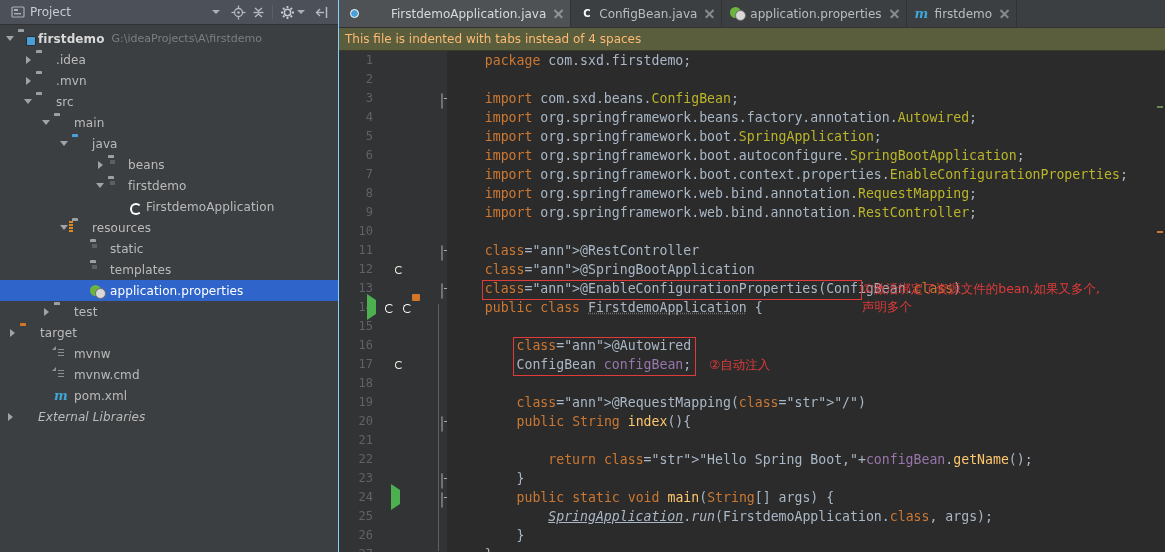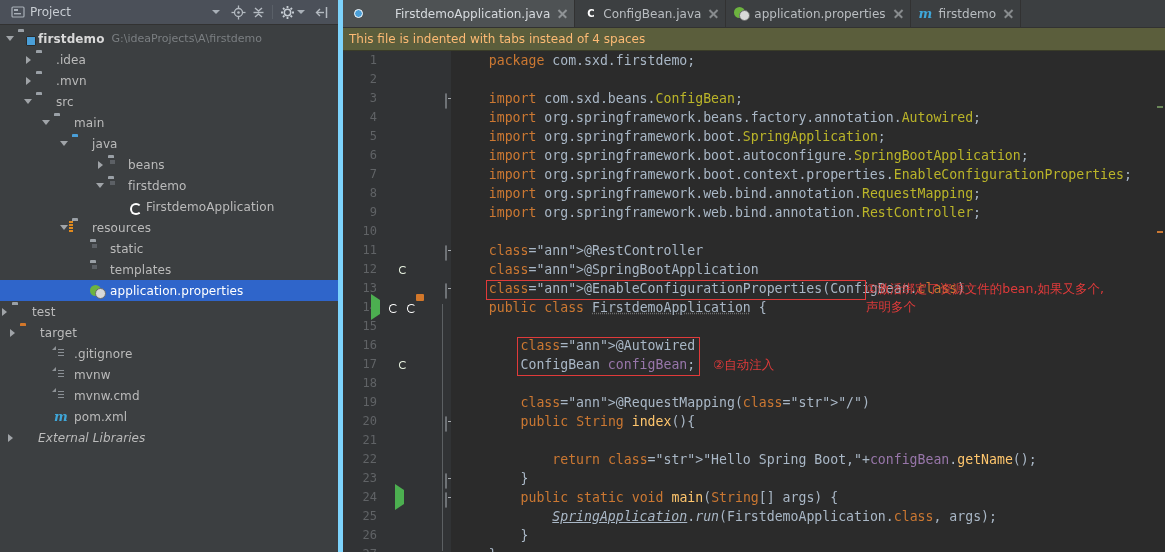--- a/index.html
+++ b/index.html
@@ -7,21 +7,21 @@
     width:1165px;height:552px;overflow:hidden;
     background:#3c3f41;
     font-family:"DejaVu Sans","Liberation Sans",sans-serif;
     font-size:12px;color:#bbbbbb;
     -webkit-font-smoothing:antialiased;
   }
   .app{position:relative;width:1165px;height:552px;display:flex;flex-direction:column;}
   .body-row{display:flex;flex:1;min-height:0;}
 
   
-  .project-panel{width:338px;display:flex;flex-direction:column;background:#3c3f41;border-right:5px solid #7dd3fc;}
+  .project-panel{width:338px;display:flex;flex-direction:column;background:#3c3f41;border-right:1px solid #7dd3fc;}
   .project-header{
     height:24px;min-height:24px;display:flex;align-items:center;
     background:#4b5059;border-bottom:1px solid #323232;padding:0 4px;
   }
   .ph-icon{width:16px;height:16px;margin:0 4px 0 6px;position:relative;}
   .ph-title{font-size:12px;color:#c8cdd3;flex:0 0 auto;}
   .ph-spacer{flex:1;}
   .caret-down{width:0;height:0;border-left:4px solid transparent;border-right:4px solid transparent;border-top:4px solid #a9b0b8;margin-right:8px;}
   .tb-btn{width:18px;height:18px;margin:0 1px;position:relative;display:flex;align-items:center;justify-content:center;}
   .tb-sep{width:1px;height:14px;background:#5a6068;margin:0 4px;}
@@ -251,34 +251,29 @@
           <div class="trow" style="padding-left: 78px;">
             <span class="arrow none"></span>
             <span class="ico"><span class="fld pkg"></span></span>
             <span class="tlabel">templates</span>
           </div>
           <div class="trow selected" style="padding-left: 78px;">
             <span class="arrow none"></span>
             <span class="ico"><span class="propico"></span></span>
             <span class="tlabel">application.properties</span>
           </div>
-          <div class="trow" style="">
+          <div class="trow" style="padding-left: 42px;">
             <span class="arrow right"></span>
             <span class="ico"><span class="fld"></span></span>
             <span class="tlabel">test</span>
           </div>
           <div class="trow" style="padding-left: 8px;">
             <span class="arrow right"></span>
             <span class="ico"><span class="fld orange"></span></span>
             <span class="tlabel">target</span>
-          </div>
-          <div class="trow" style="padding-left: 42px;">
-            <span class="arrow none"></span>
-            <span class="ico"><span class="fileico lines"></span></span>
-            <span class="tlabel">.gitignore</span>
           </div>
           <div class="trow" style="padding-left: 42px;">
             <span class="arrow none"></span>
             <span class="ico"><span class="fileico lines"></span></span>
             <span class="tlabel">mvnw</span>
           </div>
           <div class="trow" style="padding-left: 42px;">
             <span class="arrow none"></span>
             <span class="ico"><span class="fileico lines"></span></span>
             <span class="tlabel">mvnw.cmd</span>

